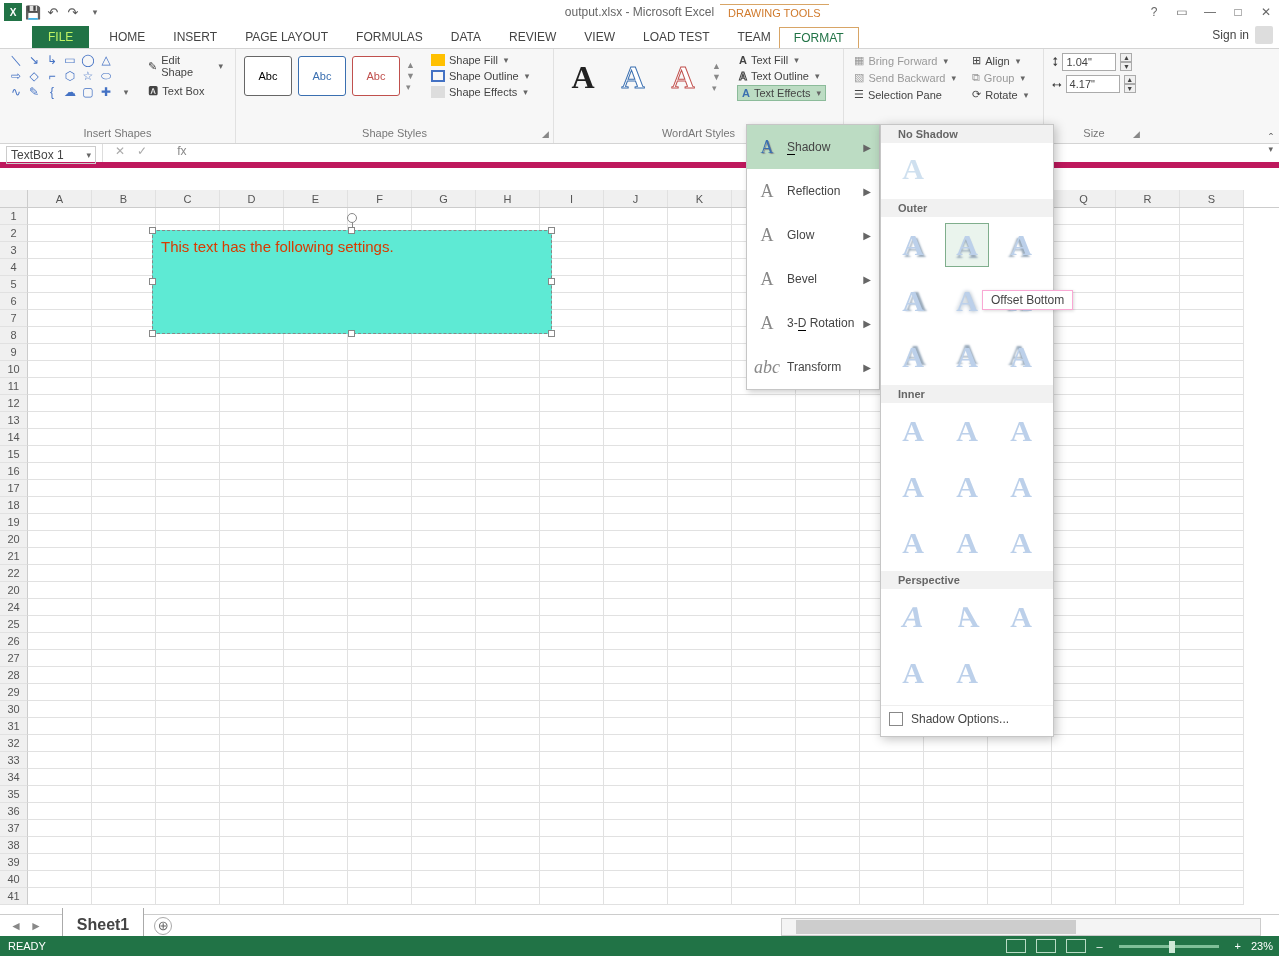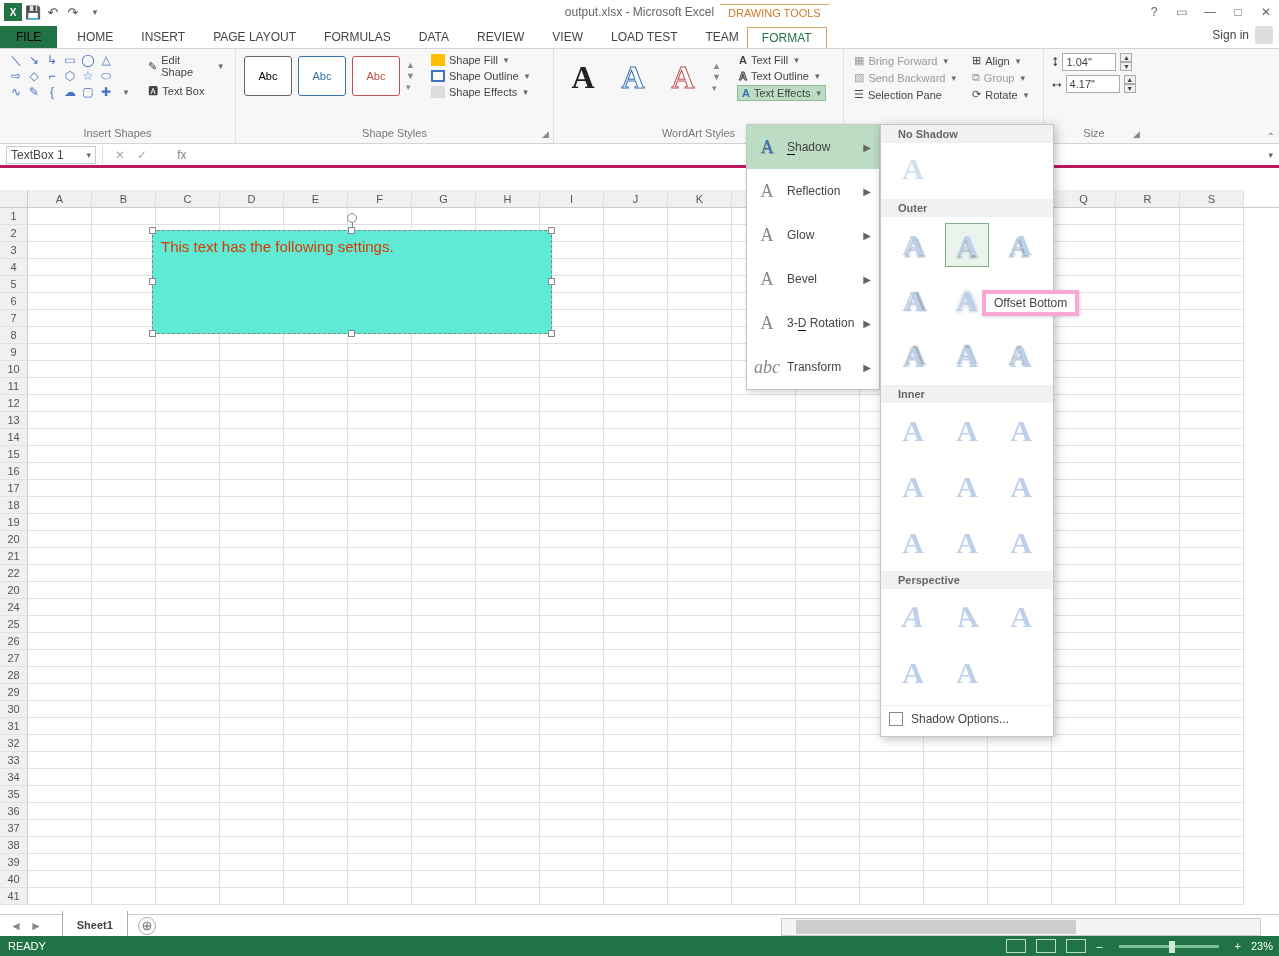--- a/index.html
+++ b/index.html
@@ -10,21 +10,21 @@
 .qat { display: flex; align-items: center; gap: 2px; padding-left: 4px; }
 .qat-ico { width: 18px; height: 18px; display: flex; align-items: center; justify-content: center; font-size: 13px; color: #555; }
 .excel-ico { width: 18px; height: 18px; background: #217346; display: flex; align-items: center; justify-content: center; color: #fff; font-weight: bold; font-size: 10px; }
 .title-center { position: absolute; left: 50%; transform: translateX(-50%); font-size: 12px; color: #666; text-align: right; }
 .drawing-tools { position: absolute; left: 720px; background: #fff; color: #d07a2c; font-size: 11px; padding: 2px 8px; border-top: 1px solid #d8a566; }
 .win-controls { position: absolute; right: 4px; display: flex; gap: 10px; align-items: center; color: #666; }
 .win-controls span { width: 18px; text-align: center; cursor: default; }
 
 
 .ribbon-tabs { height: 24px; background: #fff; display: flex; align-items: flex-end; padding-left: 0; position: relative; }
-.tab-file { background: #217346; color: #000000; padding: 4px 16px; font-size: 12px; margin-right: 6px; }
+.tab-file { background: #217346; color: #bef264; padding: 4px 16px; font-size: 12px; margin-right: 6px; margin-left: 32px; }
 .tab { padding: 4px 14px; font-size: 12px; color: #444; }
 .tab-format { color: #217346; border: 1px solid #d8a566; border-bottom: none; padding: 3px 14px; margin-left: 2px; position: relative; left: -8px; }
 .signin { position: absolute; right: 6px; top: 2px; font-size: 12px; color: #444; display: flex; align-items: center; gap: 6px; }
 .signin-ava { width: 18px; height: 18px; background: #ddd; border-radius: 2px; }
 
 
 .ribbon-body { height: 96px; border-top: 1px solid #d4d4d4; border-bottom: 1px solid #d4d4d4; background: #f7f7f7; display: flex; }
 .rgroup { border-right: 1px solid #e1e1e1; padding: 4px 8px 2px 8px; display: flex; flex-direction: column; justify-content: space-between; position: relative; }
 .rgroup-label { font-size: 11px; color: #777; text-align: center; padding-bottom: 2px; }
 .rgroup-dlg { position: absolute; right: 4px; bottom: 4px; font-size: 9px; color: #888; }
@@ -60,21 +60,21 @@
 .arrange-col.on { color: #444; }
 
 
 .size-inputs { display: flex; flex-direction: column; gap: 4px; }
 .size-row { display: flex; align-items: center; gap: 4px; }
 .size-input { width: 54px; height: 18px; border: 1px solid #ababab; background: #fff; font-size: 11px; padding: 0 3px; display: flex; align-items: center; }
 .spinner { display: flex; flex-direction: column; }
 .spinner span { width: 12px; height: 9px; border: 1px solid #ababab; font-size: 7px; text-align: center; line-height: 7px; background: #f0f0f0; }
 
 
-.formula-bar { height: 24px; border-bottom: 3px solid #be185d; display: flex; align-items: center; background: #fff; }
+.formula-bar { height: 24px; border-bottom: 6px solid #be185d; display: flex; align-items: flex-start; background: #fff; }
 .name-box { width: 90px; border: 1px solid #ccc; margin: 2px 0 2px 6px; padding: 1px 4px; font-size: 12px; display: flex; justify-content: space-between; align-items: center; }
 .fb-sep { width: 1px; height: 18px; background: #ddd; margin: 0 6px; }
 .fb-ico { color: #aaa; margin: 0 6px; font-size: 12px; }
 .fx-ico { color: #888; margin-left: 24px; }
 
 
 .ribbon-collapse { position: absolute; right: 6px; top: 132px; font-size: 12px; color: #666; }
 
 
 .grid-wrap { position: absolute; left: 0; top: 190px; right: 0; bottom: 42px; overflow: hidden; background: #fff; }
@@ -108,26 +108,26 @@
 .sg-section { background: #f1f1f1; font-size: 11px; font-weight: bold; color: #666; padding: 3px 17px; }
 .sg-row { display: flex; gap: 10px; padding: 6px 10px; }
 .sg-item { width: 44px; height: 44px; display: flex; align-items: center; justify-content: center; font-family: "Times New Roman", serif; font-size: 30px; font-weight: bold; color: #bcd0ea; border: 1px solid transparent; position: relative; }
 .sg-item.sel { border: 1px solid #7fae8c; background: #eaf4ed; }
 .sg-noshadow { padding: 4px 10px 8px 10px; }
 .sg-noshadow .sg-item { color: #cfe0ef; }
 .sg-opts { padding: 6px 8px; font-size: 12px; display: flex; align-items: center; gap: 8px; border-top: 1px solid #eee; margin-top: 4px; }
 .sg-opts-ico { width: 14px; height: 14px; border: 1px solid #888; }
 
 
-.tooltip { position: absolute; left: 982px; top: 290px; background: #fff; border: 4px solid #f9a8d4; padding: 2px 8px; font-size: 12px; z-index: 12; box-shadow: 1px 1px 3px rgba(0,0,0,.15); }
+.tooltip { position: absolute; left: 982px; top: 290px; background: #fff; border: 1px solid #f9a8d4; padding: 2px 8px; font-size: 12px; z-index: 12; box-shadow: 1px 1px 3px rgba(0,0,0,.15); }
 
 
 .sheet-tabs { position: absolute; left: 0; bottom: 20px; right: 0; height: 22px; background: #fff; border-top: 1px solid #ccc; display: flex; align-items: center; }
 .st-nav { padding: 0 10px; color: #888; font-size: 12px; display: flex; gap: 8px; }
-.st-tab { border: 1px solid #aaa; border-top: none; padding: 8px 14px; font-size: 11px; background: #fff; font-weight: bold; margin-left: 10px; }
+.st-tab { border: 1px solid #aaa; border-top: none; padding: 8px 14px; font-size: 16px; background: #fff; font-weight: bold; margin-left: 10px; }
 .st-add { margin-left: 10px; width: 18px; height: 18px; border: 1px solid #aaa; border-radius: 50%; text-align: center; line-height: 16px; font-size: 13px; color: #666; }
 .st-hscroll { position: absolute; right: 18px; bottom: 0; width: 480px; height: 18px; border: 1px solid #ccc; background: #f4f4f4; }
 .st-hscroll-thumb { position: absolute; left: 14px; width: 280px; height: 14px; top: 1px; background: #cdcdcd; }
 
 
 .status-bar { position: absolute; left: 0; bottom: 0; right: 0; height: 20px; background: #217346; color: #fff; display: flex; align-items: center; font-size: 11px; }
 .status-left { padding-left: 8px; }
 .status-right { position: absolute; right: 6px; display: flex; align-items: center; gap: 10px; }
 .view-btn { width: 20px; height: 14px; border: 1px solid #b8dcc5; }
 .zoom-slider { width: 100px; height: 3px; background: #7fbf98; position: relative; margin: 0 6px; }

